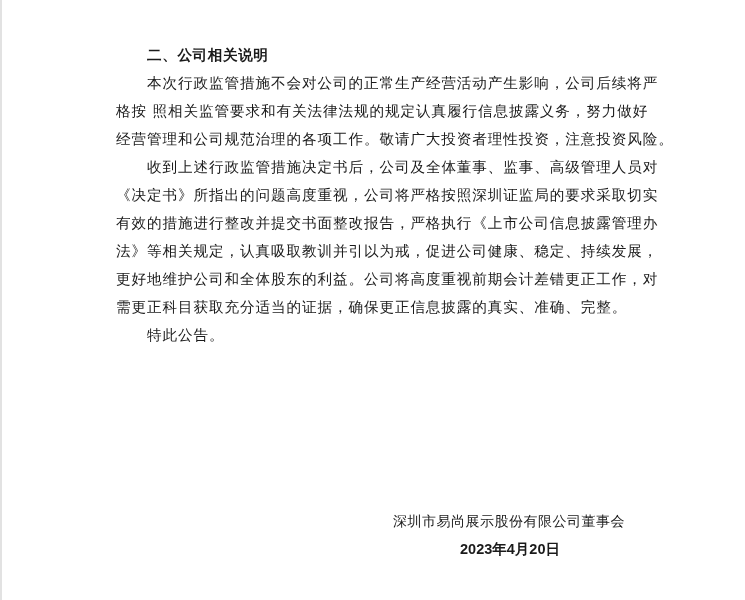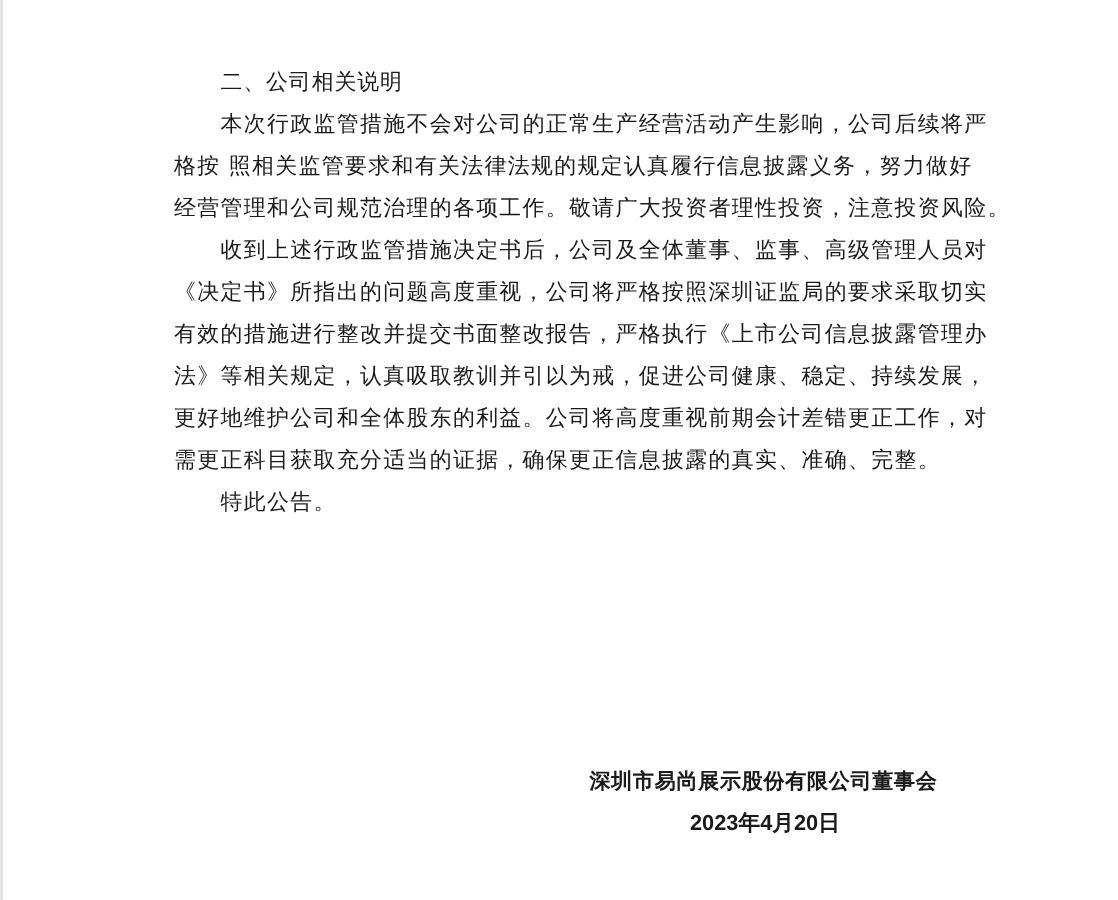--- a/index.html
+++ b/index.html
@@ -37,33 +37,33 @@
     text-align-last: justify;
   }
   .line.last {
     text-align-last: left;
   }
   .indent {
     padding-left: 31px;
   }
   .heading {
     font-family: "DejaVu Sans", "Liberation Sans", sans-serif;
-    font-weight: normal;
+    font-weight: bold;
     font-size: 14.6px;
     line-height: 28px;
     height: 28px;
     padding-left: 31px;
     letter-spacing: 0.6px;
   }
   .sig-company {
     position: absolute;
     left: 393px;
     top: 507px;
     font-family: "DejaVu Sans", "Liberation Sans", sans-serif;
-    font-weight: bold;
+    font-weight: normal;
     font-size: 14px;
     letter-spacing: 0.5px;
     line-height: 28px;
   }
   .sig-date {
     position: absolute;
     left: 460px;
     top: 535px;
     font-family: Liberation Sans, sans-serif;
     font-weight: bold;

